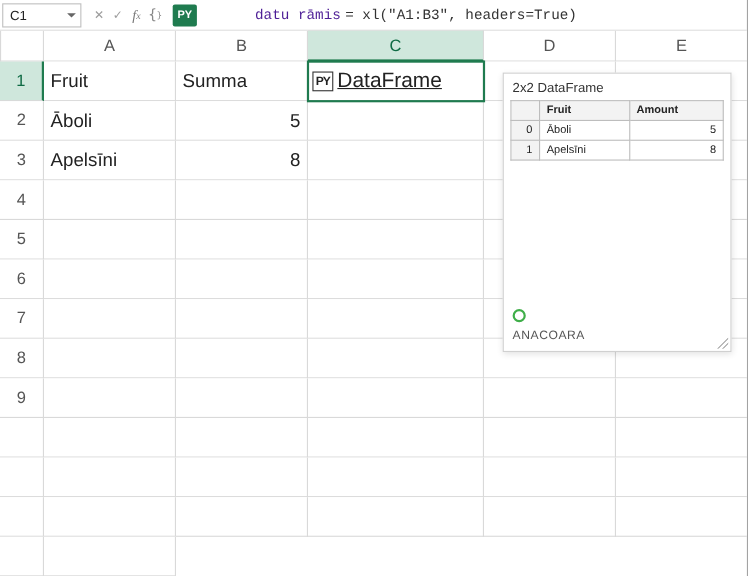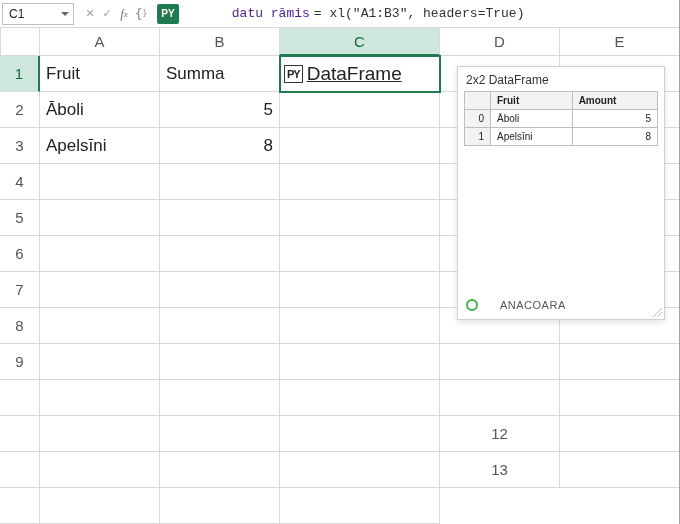--- a/index.html
+++ b/index.html
@@ -34,21 +34,21 @@
   .py-cell-chip { border:1.5px solid #333; padding:0 2px; font-size:11px; font-weight:bold; letter-spacing:-1px; height:18px; display:flex; align-items:center; }
 
   
   .card { position:absolute; left:457px; top:66px; width:208px; height:254px; background:#fff; border:1px solid #d0d0d0; box-shadow:0 2px 6px rgba(0,0,0,0.12); font-size:11px; }
   .card-title { padding:6px 8px 4px; font-size:12px; color:#333; }
   .df { width:calc(100% - 12px); margin:0 6px; border-collapse:collapse; font-size:10px; }
   .df th, .df td { border:1px solid #bdbdbd; padding:3px 6px;margin-left:35px; }
   .df th { background:#f3f3f3; font-weight:bold; text-align:left; }
   .df td.idx { background:#f3f3f3; text-align:right; width:26px; }
   .df td.num { text-align:right; }
-  .card-footer { position:absolute; left:8px; bottom:8px; display:flex; align-items:flex-start; gap:22px; color:#555; font-size:11px; letter-spacing:0.5px; }
+  .card-footer { position:absolute; left:8px; bottom:8px; display:flex; align-items:flex-start; gap:6px; color:#555; font-size:11px; letter-spacing:0.5px;flex-direction:column; }
   .ring { width:12px; height:12px; border:2px solid #3fae49; border-radius:50%; }
   .resize { position:absolute; right:2px; bottom:2px; width:10px; height:10px; background:
     linear-gradient(135deg, transparent 50%, #bbb 50%, #bbb 58%, transparent 58%, transparent 70%, #bbb 70%, #bbb 78%, transparent 78%); }
 </style>
 </head>
 <body>
 
 <div class="app">
 
   <div class="fbar">
@@ -141,27 +141,25 @@
       <div class="cell"></div>
       <div class="cell"></div>
       <div class="cell"></div>
       <div class="cell"></div>
       <div class="cell"></div>
       <div class="cell"></div>
       <div class="cell"></div>
       <div class="cell"></div>
       <div class="cell"></div>
       <div class="cell"></div>
-    <div class="rowhdr">12</div>
       <div class="cell"></div>
       <div class="cell"></div>
       <div class="cell"></div>
       <div class="cell"></div>
       <div class="cell"></div>
-    <div class="rowhdr">13</div>
       <div class="cell"></div>
       <div class="cell"></div>
       <div class="cell"></div>
       <div class="cell"></div>
       <div class="cell"></div>
   </div>
 
   <div class="card">
     <div class="card-title">2x2 DataFrame</div>
     <table class="df">

